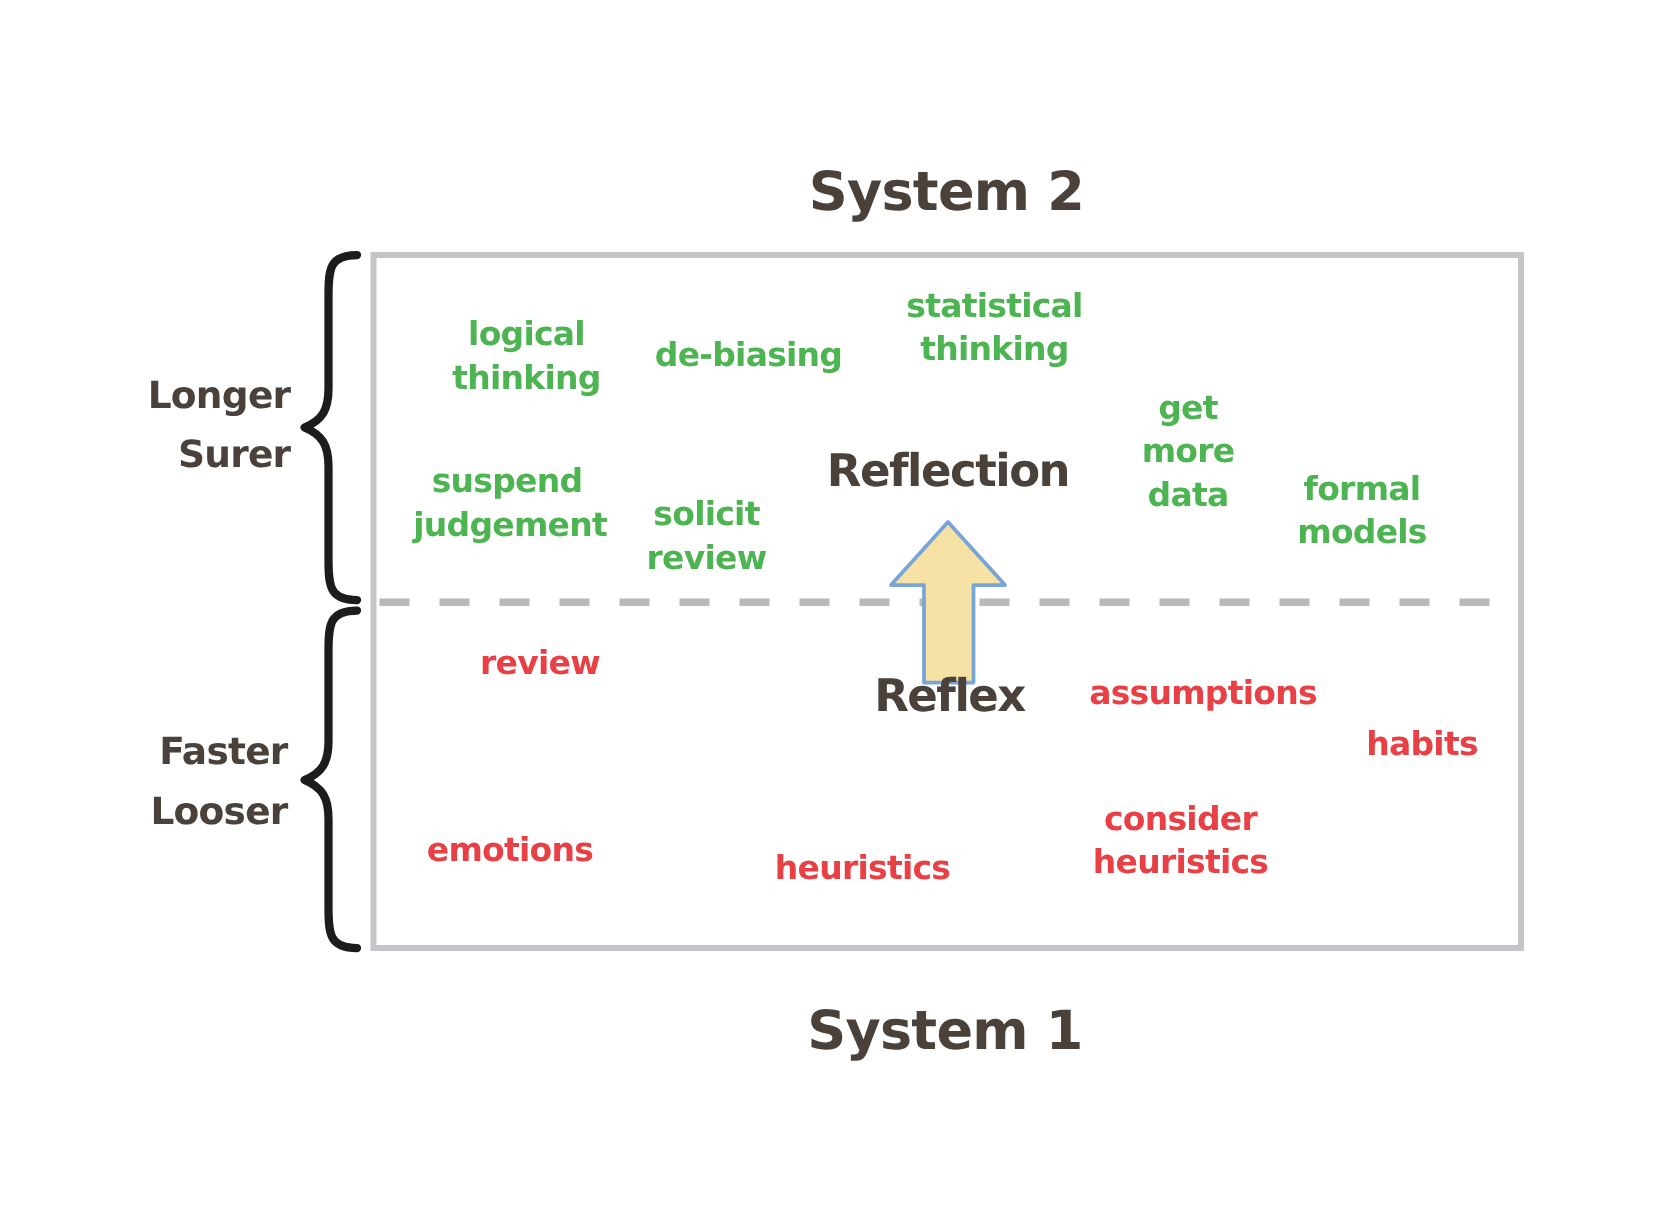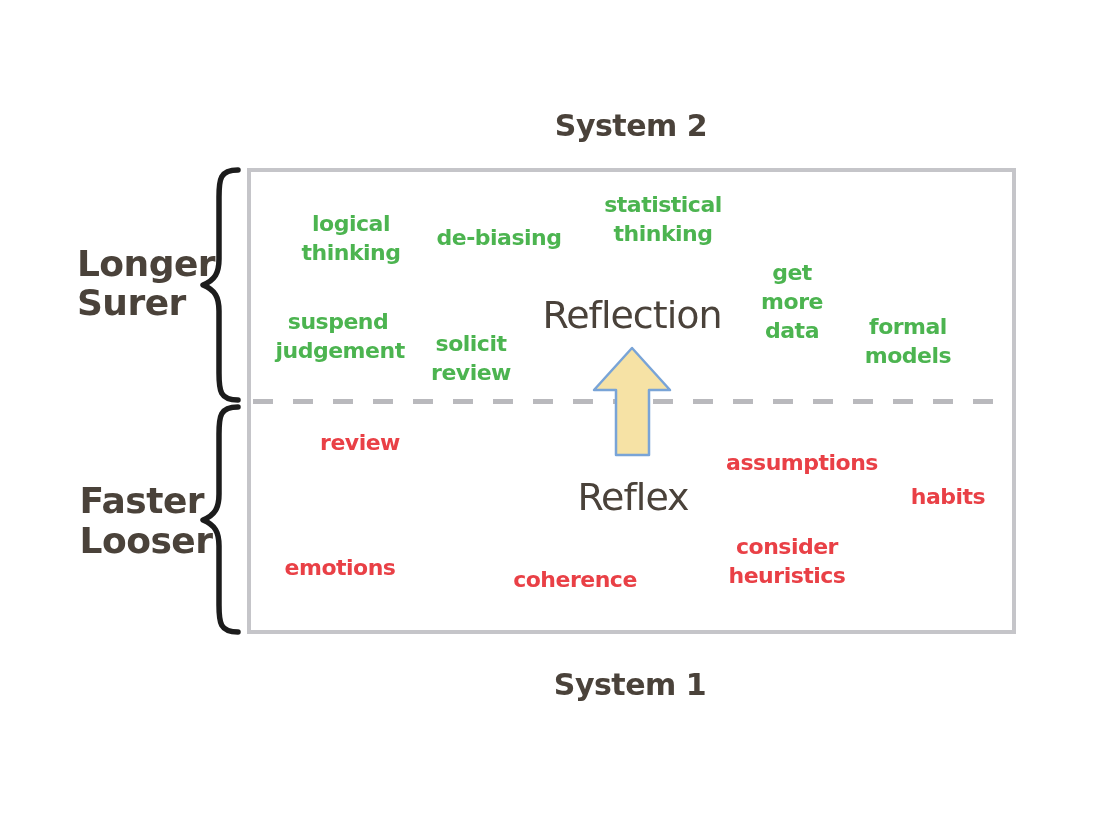--- a/index.html
+++ b/index.html
@@ -48,42 +48,42 @@
   }
   .arrow-shape {
     fill: var(--arrow-fill, #f6e2a5);
     stroke: var(--arrow-stroke, #79a4d7);
     stroke-width: 2.5;
     stroke-linejoin: round;
   }
   .title {
     position: absolute;
     transform: translateX(-50%);
-    font-size: 30px;
+    font-size: 36px;
     font-weight: bold;
     letter-spacing: -0.5px;
     color: var(--heading-text, #4a423a);
     white-space: nowrap;
   }
   .axis-label {
     position: absolute;
     transform: translateX(-50%);
-    text-align: left;
-    font-size: 36px;
+    text-align: right;
+    font-size: 25px;
     font-weight: bold;
     letter-spacing: -0.5px;
     line-height: 39px;
     color: var(--heading-text, #4a423a);
   }
   .axis-label span { display: block; }
   .heading {
     position: absolute;
     transform: translateX(-50%);
-    font-size: 38px;
-    font-weight: normal;
+    font-size: 30px;
+    font-weight: bold;
     letter-spacing: -1px;
     line-height: 44px;
     color: var(--heading-text, #4a423a);
     white-space: nowrap;
   }
   .lbl {
     position: absolute;
     transform: translateX(-50%);
     text-align: center;
     font-size: 22px;
@@ -124,22 +124,22 @@
   <div class="heading" style="left:632px; top:293px;">Reflection</div>
 
   <div class="lbl green" style="left:351px; top:209px; width:115px;">logical thinking</div>
   <div class="lbl green nowrap" style="left:499px; top:223px;">de-biasing</div>
   <div class="lbl green" style="left:663px; top:190px; width:120px;">statistical thinking</div>
   <div class="lbl green" style="left:792px; top:258px; width:105px;">get more data</div>
   <div class="lbl green" style="left:338px; top:307px; width:125px;">suspend judgement</div>
   <div class="lbl green" style="left:471px; top:295px; width:90px;margin-top:34px;">solicit review</div>
   <div class="lbl green" style="left:908px; top:312px; width:100px;">formal models</div>
 
-  <div class="heading" style="left:633px; top:475px;">Reflex</div>
+  <div class="heading" style="left:633px; top:443px;">Reflex</div>
 
   <div class="lbl red nowrap" style="left:360px; top:428px;">review</div>
   <div class="lbl red nowrap" style="left:802px; top:448px;">assumptions</div>
   <div class="lbl red nowrap" style="left:948px; top:482px;">habits</div>
   <div class="lbl red nowrap" style="left:340px; top:553px;">emotions</div>
-  <div class="lbl red nowrap" style="left:575px; top:565px;">coherence</div>
+  <div class="lbl red nowrap" style="left:575px; top:565px;">heuristics</div>
   <div class="lbl red" style="left:787px; top:532px; width:125px;">consider heuristics</div>
 
 </div>
 
 </body></html>

